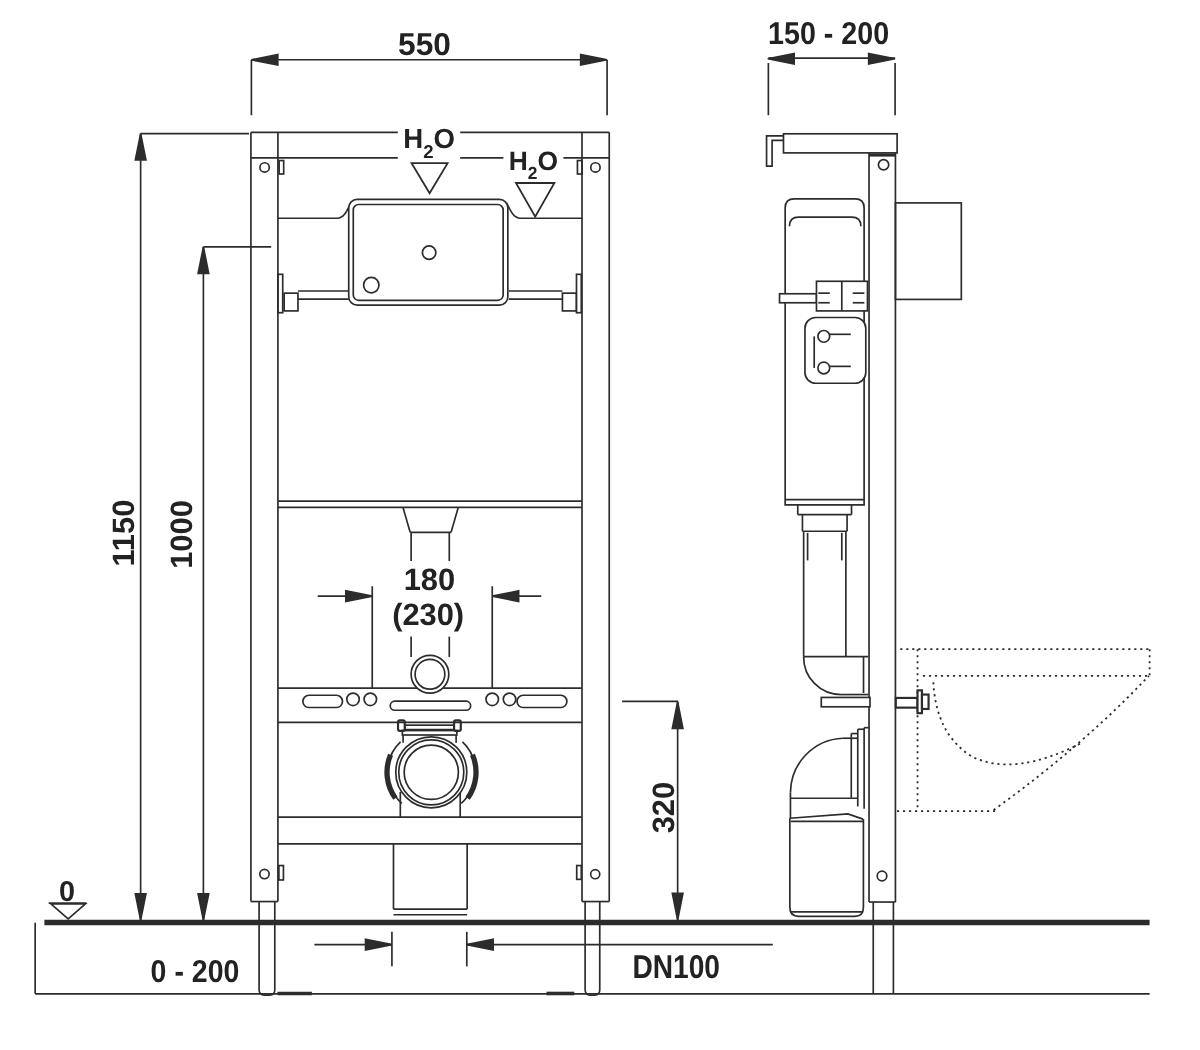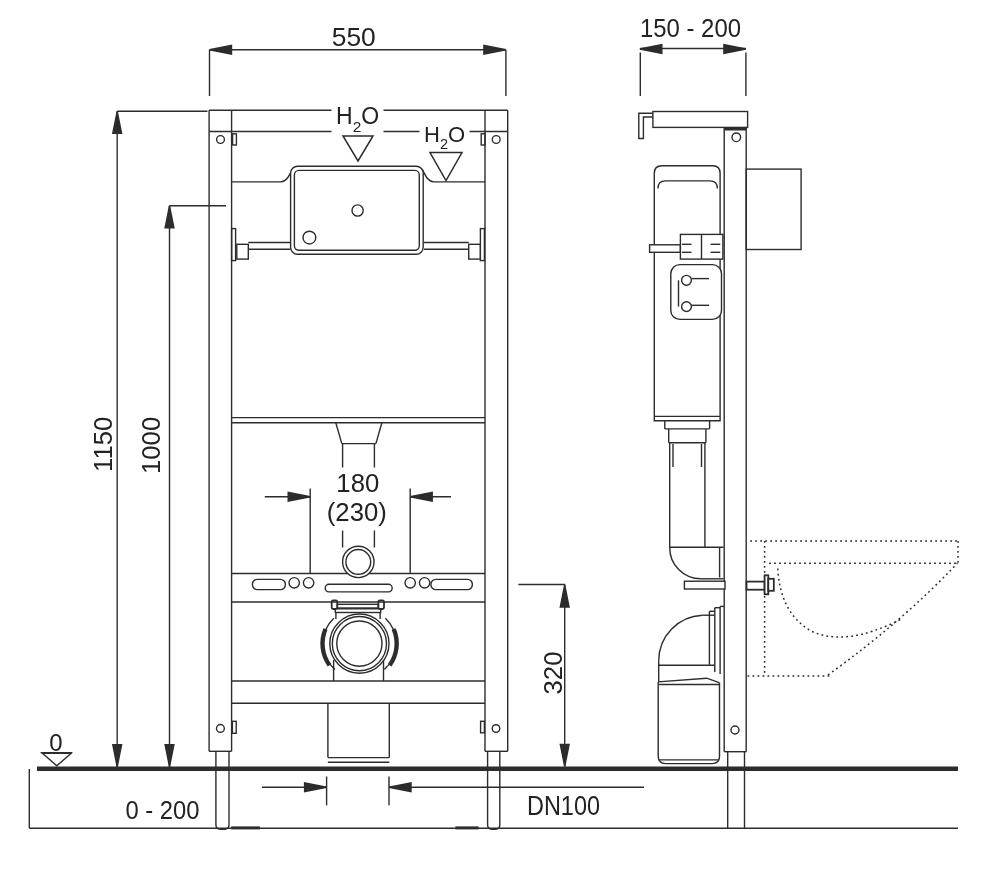--- a/index.html
+++ b/index.html
@@ -1,16 +1,16 @@
 <!DOCTYPE html>
 <html><head>
 <meta charset="utf-8">
 <style>
   html,body{margin:0;padding:0;background:#ffffff;}
-  #wrap{position:relative;width:1000px;height:875px;background:#ffffff;overflow:hidden;}
+  #wrap{position:relative;width:1000px;height:875px;background:#ffffff;overflow:hidden;font-weight:bold;}
   svg{position:absolute;left:0;top:0;}
   text{font-family:"Liberation Sans",sans-serif;fill:#222;}
 </style>
 </head>
 <body>
 <div id="wrap">
 <svg width="1000" height="875" viewBox="0 0 1000 875">
 <g stroke="#2c2c2c" stroke-width="1.4" fill="none">
 
 <g>

